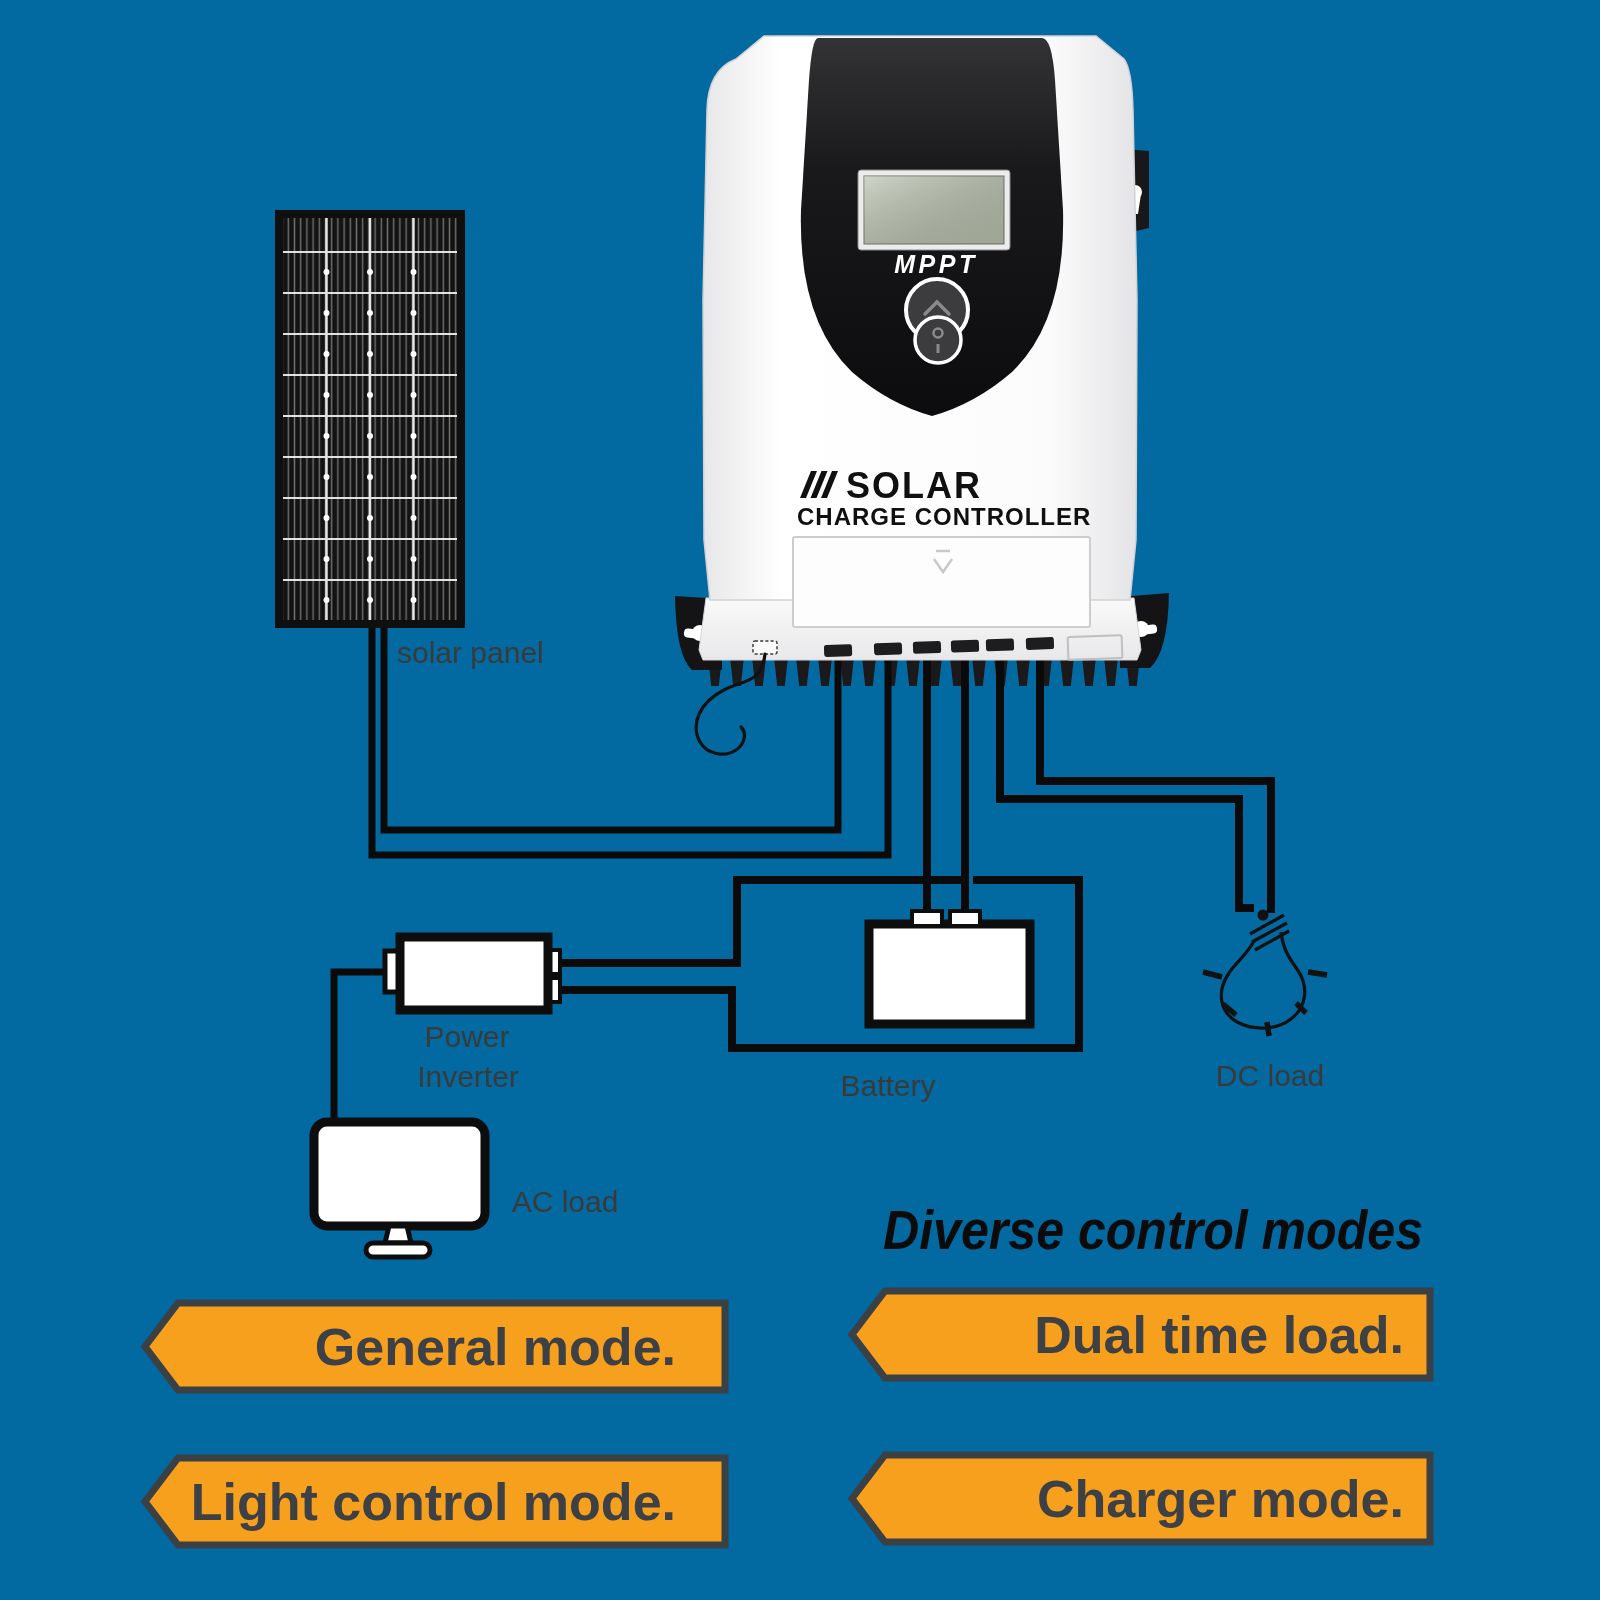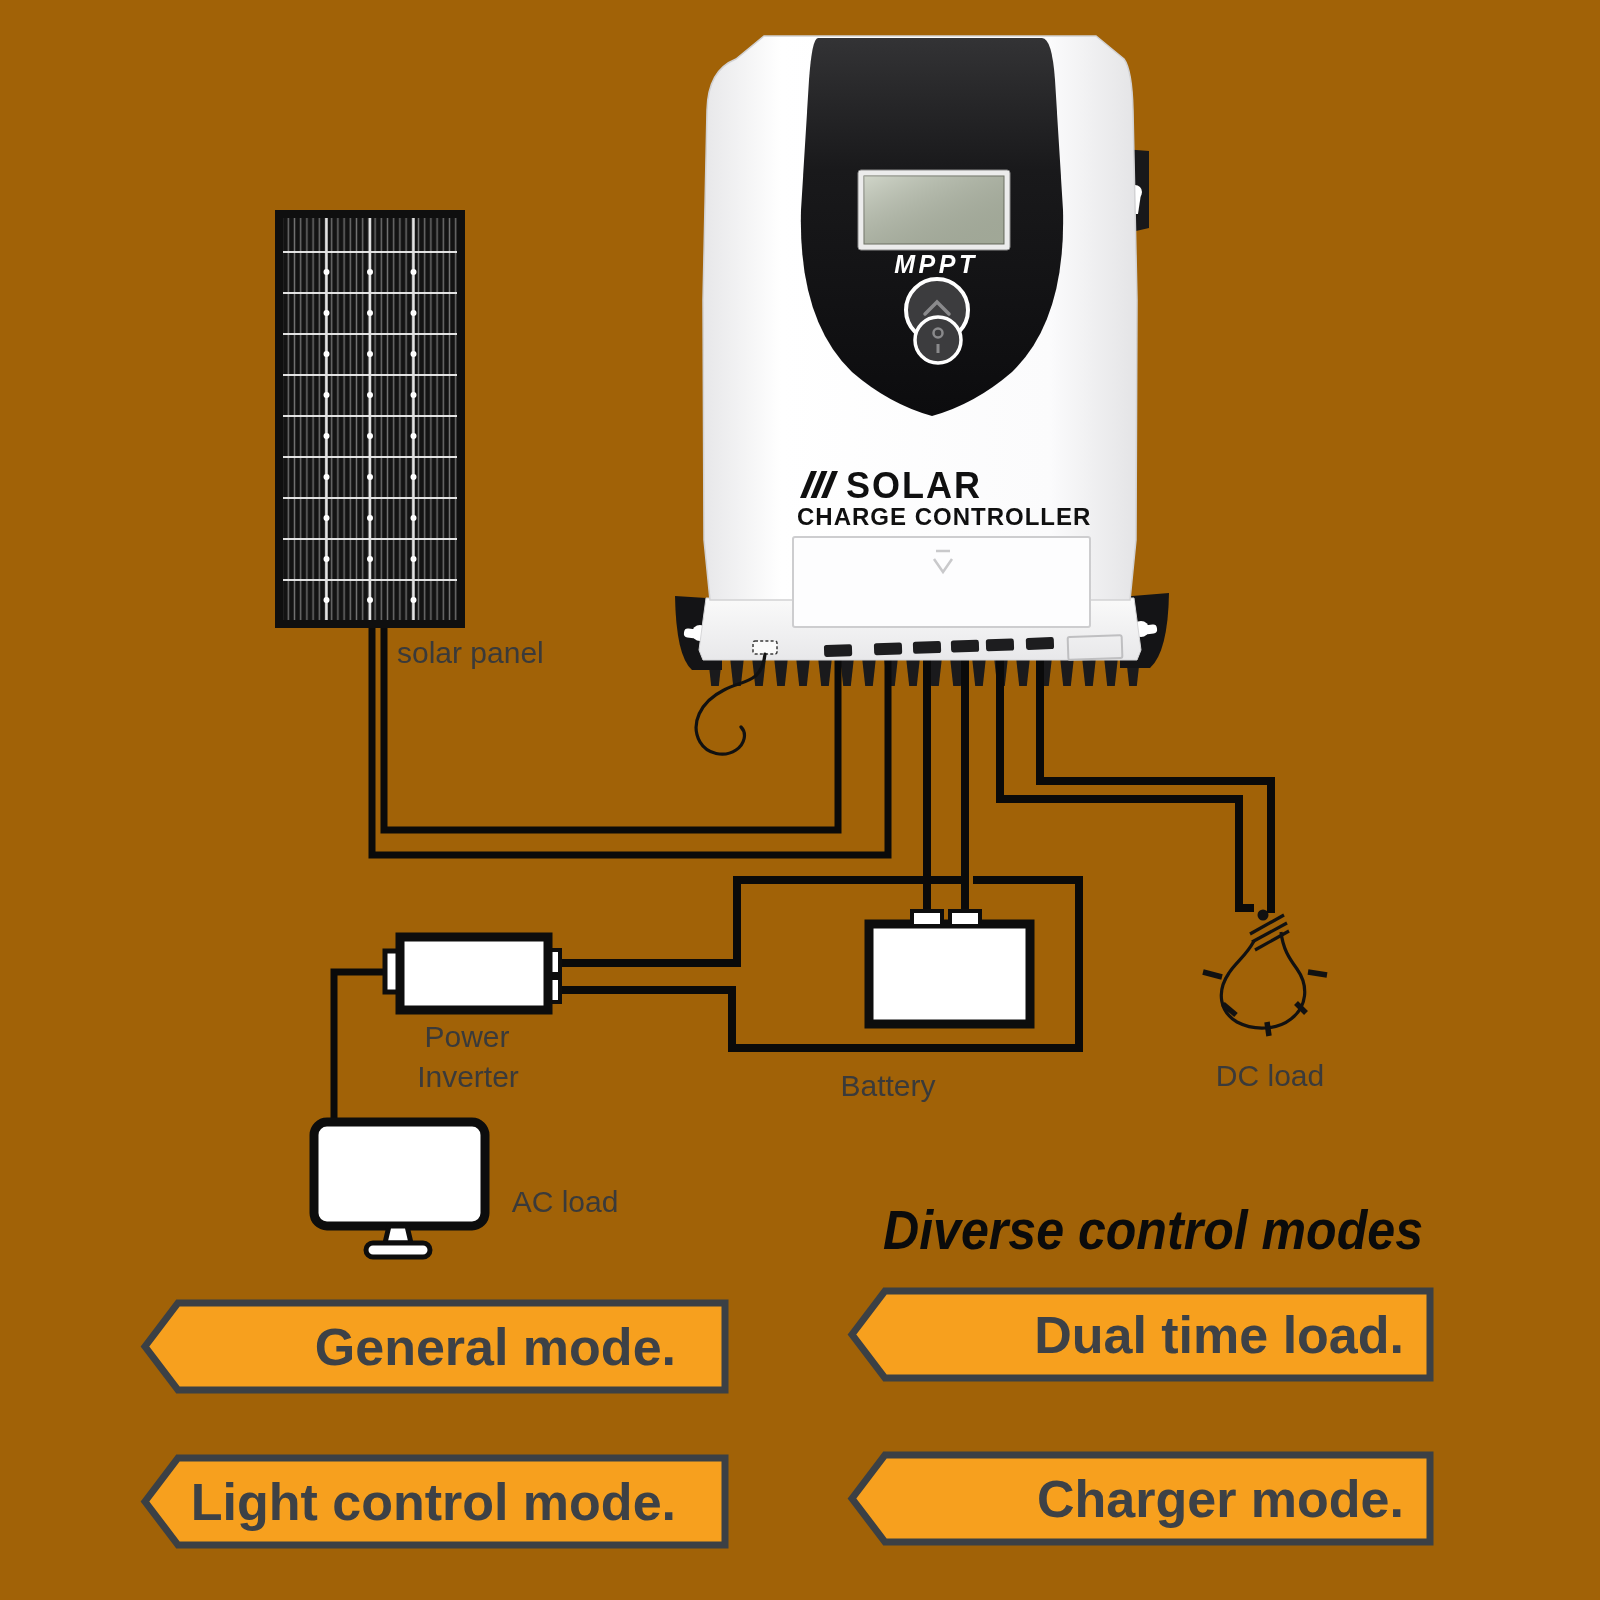--- a/index.html
+++ b/index.html
@@ -1,16 +1,16 @@
 <!DOCTYPE html>
 <html><head>
 <meta charset="utf-8">
 <style>
   html,body{margin:0;padding:0;background:#ffffff;}
-  .canvas{position:relative;width:1600px;height:1600px;background:#a16207;overflow:hidden;
+  .canvas{position:relative;width:1600px;height:1600px;background:#0369a1;overflow:hidden;
           font-family:"Liberation Sans","DejaVu Sans",sans-serif;}
   svg{display:block;}
   text{font-family:"Liberation Sans","DejaVu Sans",sans-serif;}
   .component-label{font-size:30px;fill:#3A3A3A;}
   .banner-path{stroke:#3B4045;stroke-width:7;stroke-linejoin:miter;}
   .banner-label{font-size:52px;font-weight:bold;}
   .heading-text{font-size:55px;font-weight:bold;font-style:italic;fill:#0B0B0B;}
   .brand-text{fill:#101010;font-weight:bold;}
   .wire{fill:none;}
 </style>

